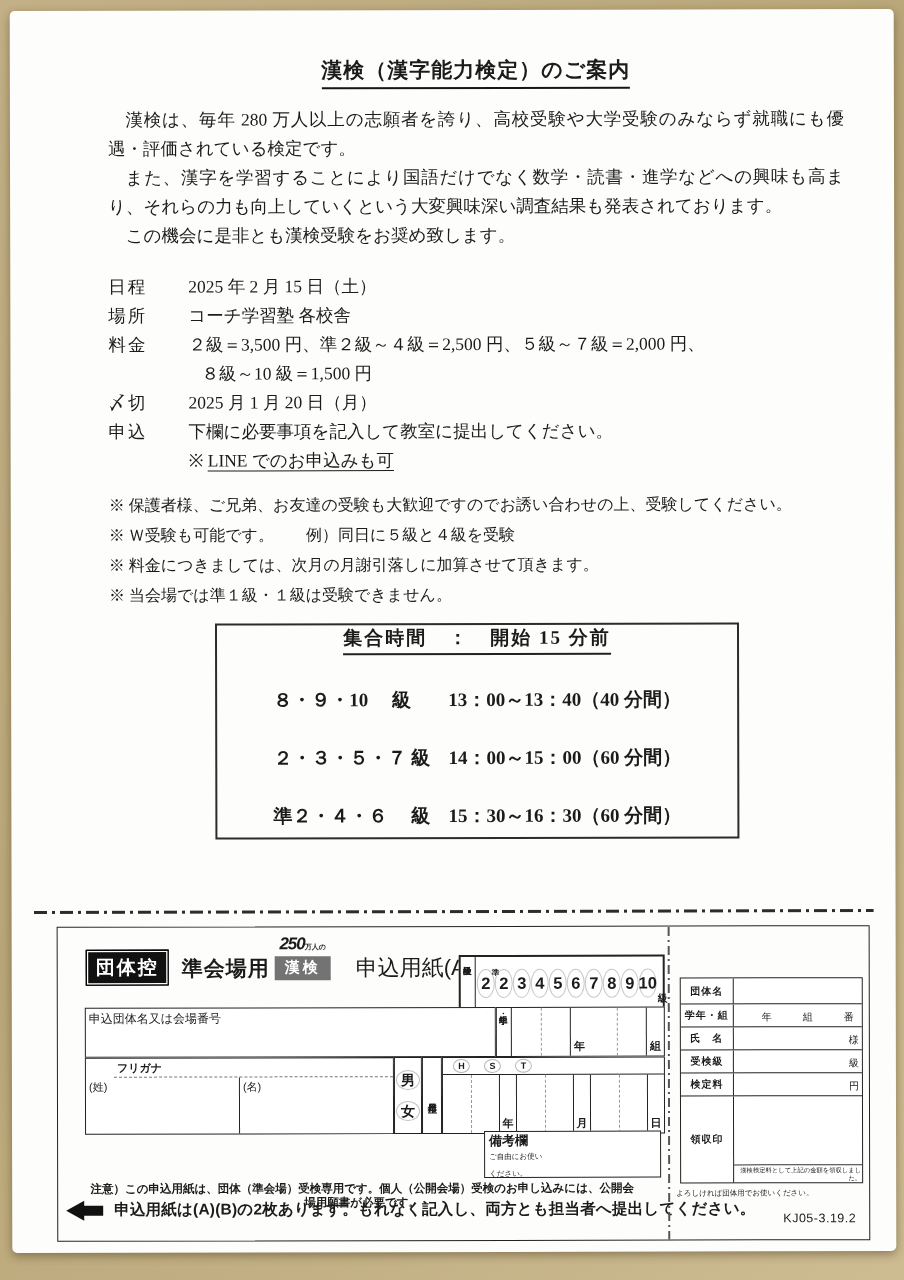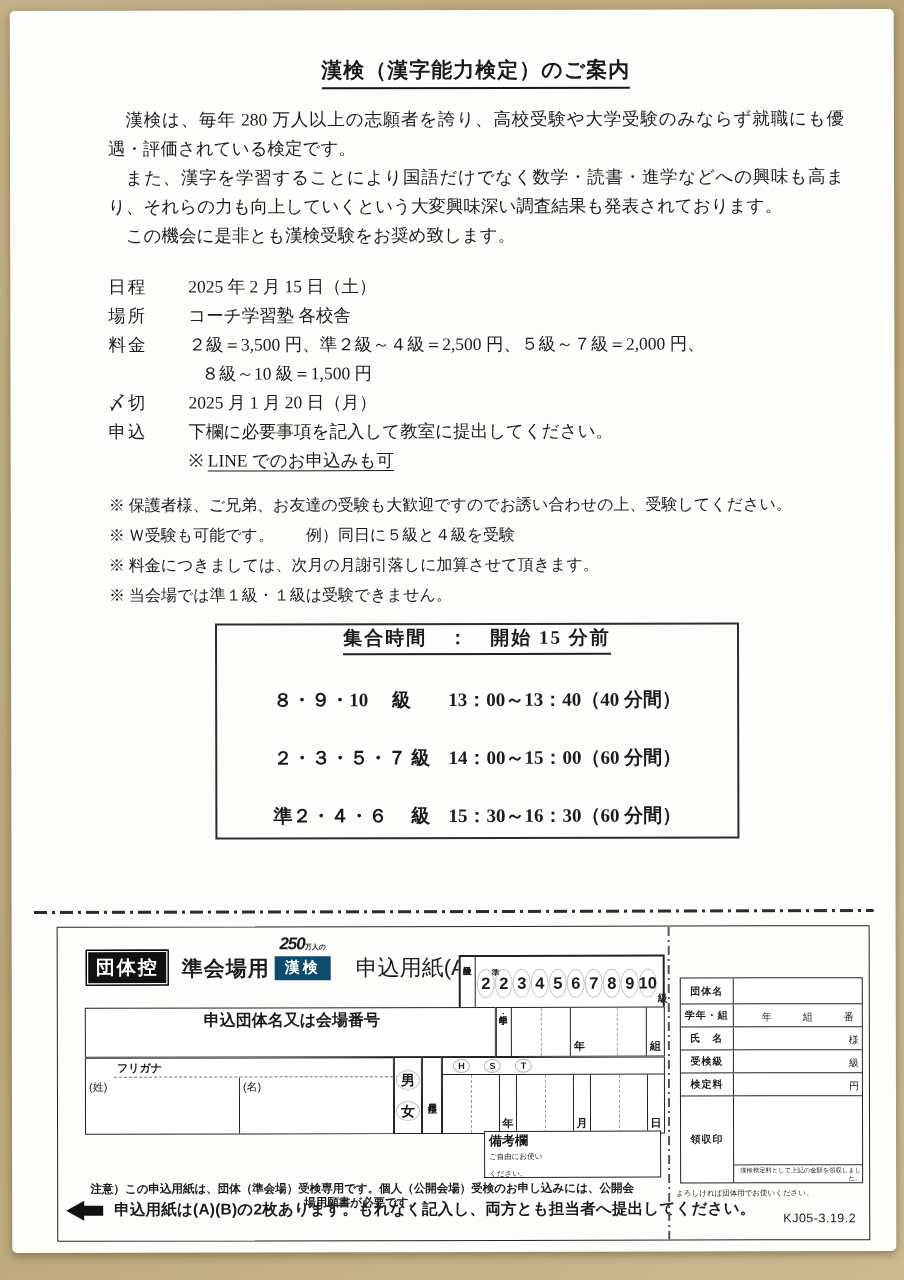--- a/index.html
+++ b/index.html
@@ -53,38 +53,38 @@
   .abs{position:absolute;}
   .fbox{position:absolute;border:1.5px solid #222;background:#fff;box-sizing:border-box;}
   .copy-label{
     left:28px;top:22px;background:#111;color:#fff;font-size:19px;font-weight:bold;
     padding:4px 9px;letter-spacing:2px;border:1px solid #000;box-shadow:0 0 0 1.5px #fff inset;
   }
   .venue-label{left:124px;top:27px;font-size:21px;font-weight:bold;letter-spacing:1px;}
   .logo{left:217px;top:9px;width:56px;text-align:center;}
   .logo-top{font-size:17px;font-weight:900;font-style:italic;line-height:16px;letter-spacing:-1px;}
   .logo-top small{font-size:7px;font-style:normal;letter-spacing:0;}
-  .logo-name{background:#0c4a6e;color:#fff;font-size:15px;font-weight:bold;letter-spacing:3px;padding:2px 0 3px;margin-top:1px;}
+  .logo-name{background:#737373;color:#fff;font-size:15px;font-weight:bold;letter-spacing:3px;padding:2px 0 3px;margin-top:1px;}
   .sheet-label{left:298px;top:26px;font-size:22px;font-weight:normal;}
   .grade-note{left:401px;top:10px;font-size:9.5px;font-weight:bold;margin-top:25px;}
   .gradebox{left:401px;top:28px;width:206px;height:56px;border-width:2px;display:flex;align-items:stretch;}
   .gb-label{
     writing-mode:vertical-rl;text-orientation:upright;font-size:8.5px;font-weight:bold;
     border-right:1.5px solid #222;padding:2px 1px;flex:none;display:flex;align-items:center;
   }
   .gb-circles{flex:1;display:flex;align-items:center;justify-content:space-evenly;padding:0 1px;}
   .goval{
     position:relative;width:16px;height:27px;border:1.5px solid #c6c6c6;border-radius:50%;
     display:inline-flex;align-items:center;justify-content:center;flex:none;
   }
   .gnum{font-size:16.5px;font-weight:bold;font-style:normal;}
   .gpre{position:absolute;left:-4px;top:-2px;font-size:7.5px;font-weight:bold;font-style:normal;}
   .gsuffix{align-self:flex-end;font-size:10px;font-weight:bold;padding:0 2px 3px 0;flex:none;}
   .orgbox{left:27px;top:80px;width:411px;height:50px;}
-  .orgbox .flabel{font-size:16px;font-weight:bold;padding:2px 0 0 3px;display:block;text-align:center;}
+  .orgbox .flabel{font-size:12px;font-weight:normal;padding:2px 0 0 3px;display:block;}
   .gcbox{left:438px;top:80px;width:169px;height:50px;display:flex;}
   .gc-label{
     writing-mode:vertical-rl;text-orientation:upright;font-size:8.5px;font-weight:bold;
     border-right:1.2px solid #222;display:flex;align-items:center;padding:1px;flex:none;
   }
   .gc-cell{flex:1;border-left:1.2px dashed #999;}
   .gc-cell.first{border-left:none;}
   .gc-unit{
     width:17px;flex:none;border-left:1.2px solid #222;font-size:11px;font-weight:bold;
     display:flex;align-items:flex-end;justify-content:center;padding-bottom:2px;

